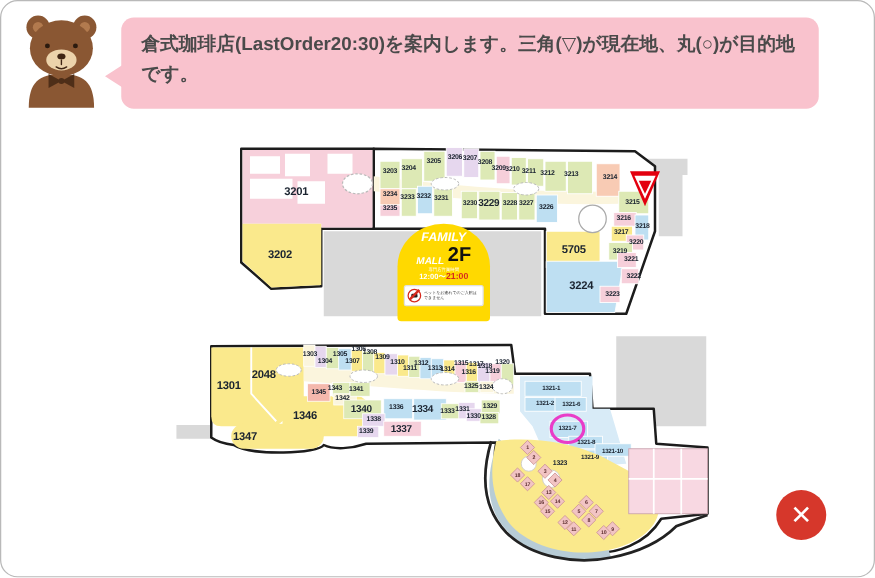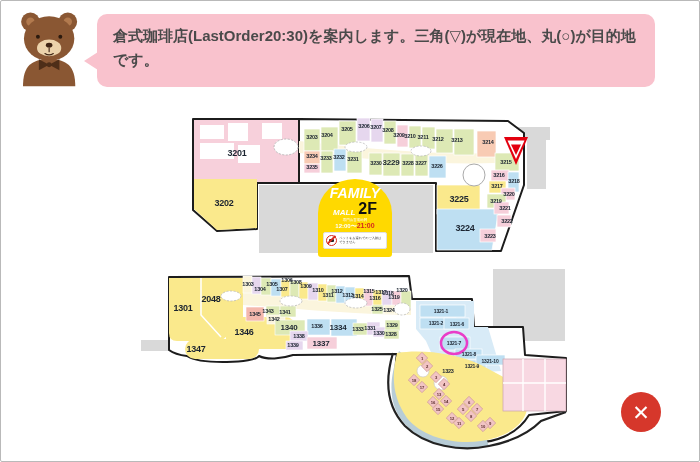--- a/index.html
+++ b/index.html
@@ -1,17 +1,17 @@
 <!DOCTYPE html>
 <html><head>
 <meta charset="utf-8">
 <style>
   html,body{margin:0;padding:0;background:#fff;}
   .screen{position:relative;width:700px;height:462px;box-sizing:border-box;background:#fff;
-    border:1.5px solid #b9b9b9;border-radius:2px;overflow:hidden;
+    border:1.5px solid #b9b9b9;border-radius:14px;overflow:hidden;
     font-family:"Liberation Sans","DejaVu Sans",sans-serif;}
   
   .bear{position:absolute;left:8px;top:6px;width:84px;height:80px;}
   .bubble{position:absolute;left:96px;top:13px;width:558px;min-height:73px;background:#f9c2cd;
     border-radius:10px;padding:10px 16px;box-sizing:border-box;font-size:15px;font-weight:600;
     color:#4a4a4a;line-height:1.62;z-index:4;}
   .bubble:before{content:"";position:absolute;left:-13px;top:38px;width:0;height:0;
     border:9px solid transparent;border-right:14px solid #f9c2cd;border-left:0;}
   
   .map{position:absolute;z-index:2;}
@@ -23,21 +23,21 @@
   .sm{font-size:5px;}
   .xs{font-size:4.2px;color:#5a2c2c;}
   .md{font-size:8px;}
   .lg{font-size:9px;}
   
   .badge{position:absolute;box-sizing:border-box;text-align:center;z-index:6;}
   .bf{left:132px;top:70px;width:74px;height:78px;background:#ffd900;
     border-radius:37px 37px 3px 3px / 34px 34px 3px 3px;padding-top:7px;}
   .bg3{left:365px;top:10px;width:54px;height:68px;background:#d85140;
     border-radius:27px 27px 3px 3px / 26px 26px 3px 3px;padding-top:6px;}
-  .bname{font-weight:bold;font-style:italic;color:#fff;font-size:14px;line-height:1;}
+  .bname{font-weight:bold;font-style:italic;color:#fff;font-size:10px;line-height:1;}
   .bg3 .bname{font-size:10.5px;}
   .brow{display:flex;align-items:flex-end;justify-content:center;gap:3px;line-height:1;margin-top:1px;}
   .bmall{color:#fff;font-weight:bold;font-style:italic;font-size:8px;}
   .bg3 .bmall{font-size:7px;}
   .bfloor{font-weight:bold;font-size:16px;color:#111;}
   .bg3 .bfloor{color:#fff;font-size:14px;}
   .bhl{font-size:3.5px;color:#fff;margin-top:1px;}
   .bhours{font-size:6px;font-weight:bold;line-height:1.1;}
   .bf .bhours .ho{color:#fff;}
   .bf .bhours .hc{color:#d6291e;font-size:7px;}
@@ -184,21 +184,21 @@
     <b class="lbl" style="left:251px;top:57px">3226</b>
     <b class="lbl" style="left:320px;top:53px">3215</b>
     <b class="lbl" style="left:313px;top:66px">3216</b>
     <b class="lbl" style="left:328px;top:72px">3218</b>
     <b class="lbl" style="left:311px;top:77px">3217</b>
     <b class="lbl" style="left:323px;top:85px">3220</b>
     <b class="lbl" style="left:310px;top:92px">3219</b>
     <b class="lbl" style="left:319px;top:99px">3221</b>
     <b class="lbl" style="left:321px;top:112px">3222</b>
     <b class="lbl" style="left:304px;top:127px">3223</b>
-    <b class="lbl lg" style="left:273px;top:90px">3225</b>
+    <b class="lbl lg" style="left:273px;top:90px">5705</b>
     <b class="lbl lg" style="left:279px;top:119px">3224</b>
 
     <div class="badge bf">
       <div class="bname">FAMILY</div>
       <div class="brow">
         <span class="bmall">MALL</span>
         <span class="bfloor">2F</span>
       </div>
       <div class="bhl">専門店営業時間</div>
       <div class="bhours">

